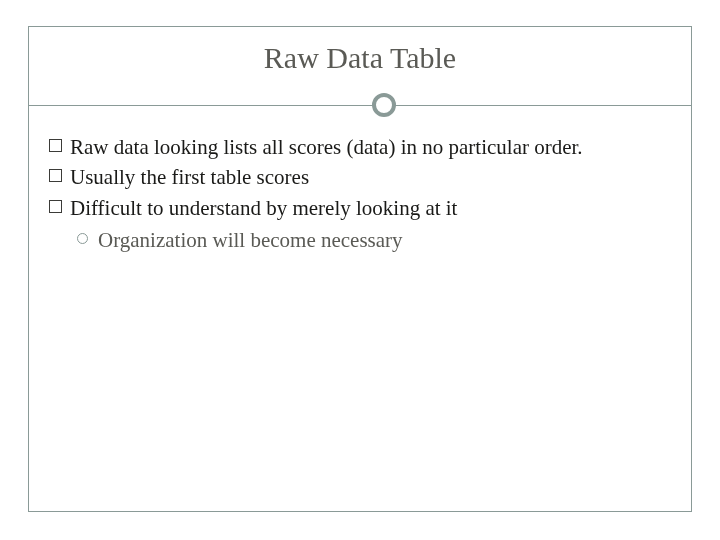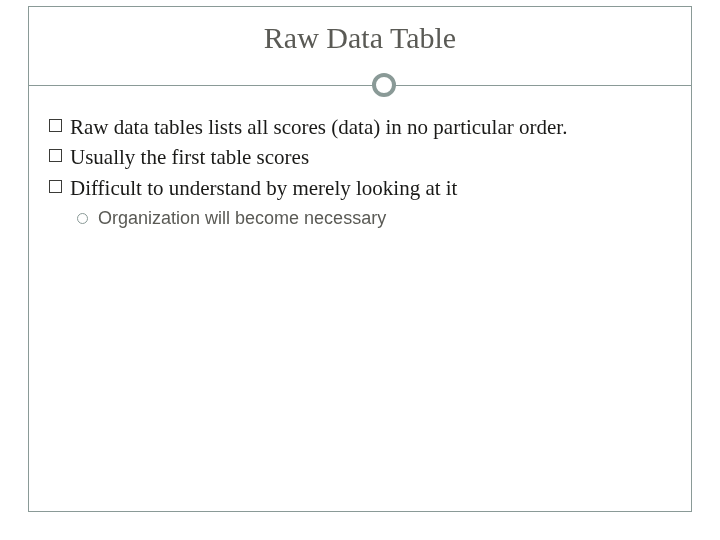--- a/index.html
+++ b/index.html
@@ -7,21 +7,21 @@
   body {
     font-family: Georgia, 'Times New Roman', serif;
     background: #ffffff;
     position: relative;
   }
   .slide {
     width: 720px;
     height: 540px;
     background: #ffffff;
     position: relative;
-    padding: 6px 28px 28px 28px;
+    padding: 26px 28px 28px 28px;
   }
   .inner {
     width: 100%;
     height: 100%;
     border: 1px solid #8a9a97;
     position: relative;
     background: #fff;
   }
   .title {
     text-align: center;
@@ -89,40 +89,40 @@
     flex: 0 0 auto;
     width: 11px;
     height: 11px;
     border: 1.6px solid #8a9a97;
     border-radius: 50%;
     margin-top: 5px;
     margin-right: 10px;
     background: #fff;
   }
   .sub-text {
-    font-size: 18px;
+    font-size: 21px;
     color: #5a5a55;
-    font-family: Liberation Sans, sans-serif;
+    font-family: Liberation Serif, serif;
   }
 </style>
 </head>
 <body>
 
 <div class="slide">
   <div class="inner">
     <div class="title">Raw Data Table</div>
     <div class="divider-wrap">
       <div class="divider-line"></div>
       <div class="divider-circle"></div>
     </div>
     <div class="content">
 
       <div class="bullet-row">
         <div class="sq"></div>
-        <div class="bullet-text">Raw data tables lists all scores (data) in no particular order.</div>
+        <div class="bullet-text">Raw data looking lists all scores (data) in no particular order.</div>
       </div>
 
       <div class="bullet-row">
         <div class="sq"></div>
         <div class="bullet-text">Usually the first table scores</div>
       </div>
 
       <div class="bullet-row">
         <div class="sq"></div>
         <div class="bullet-text">Difficult to understand by merely looking at it</div>

